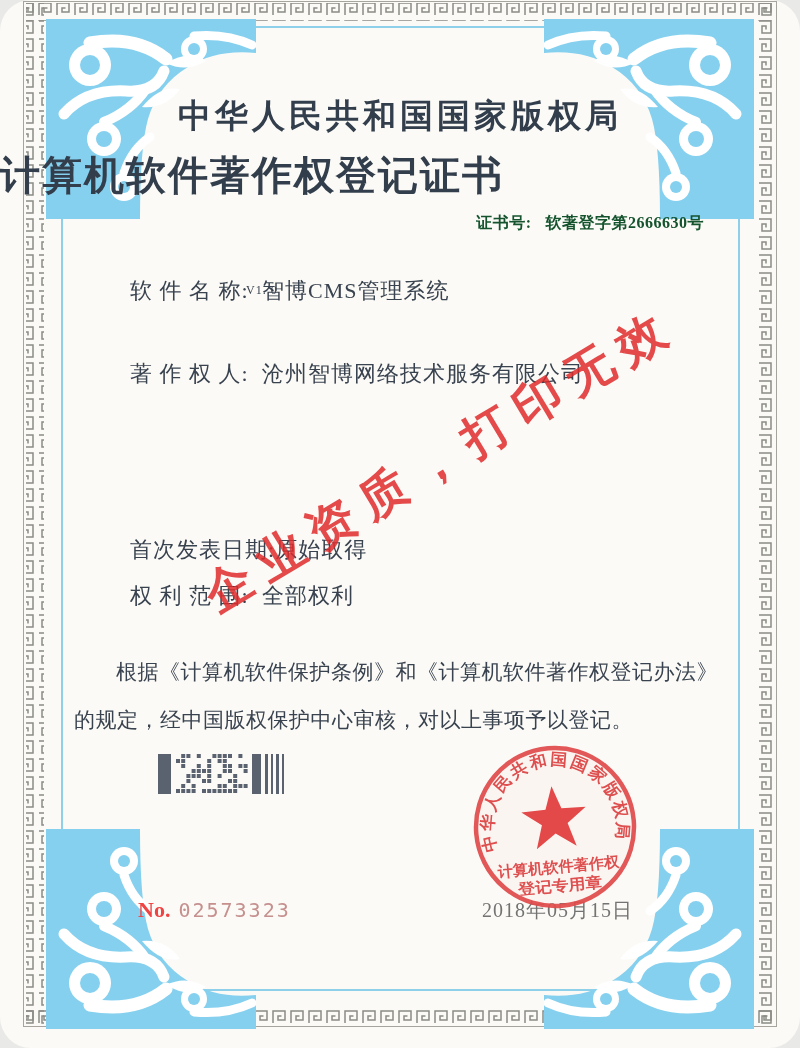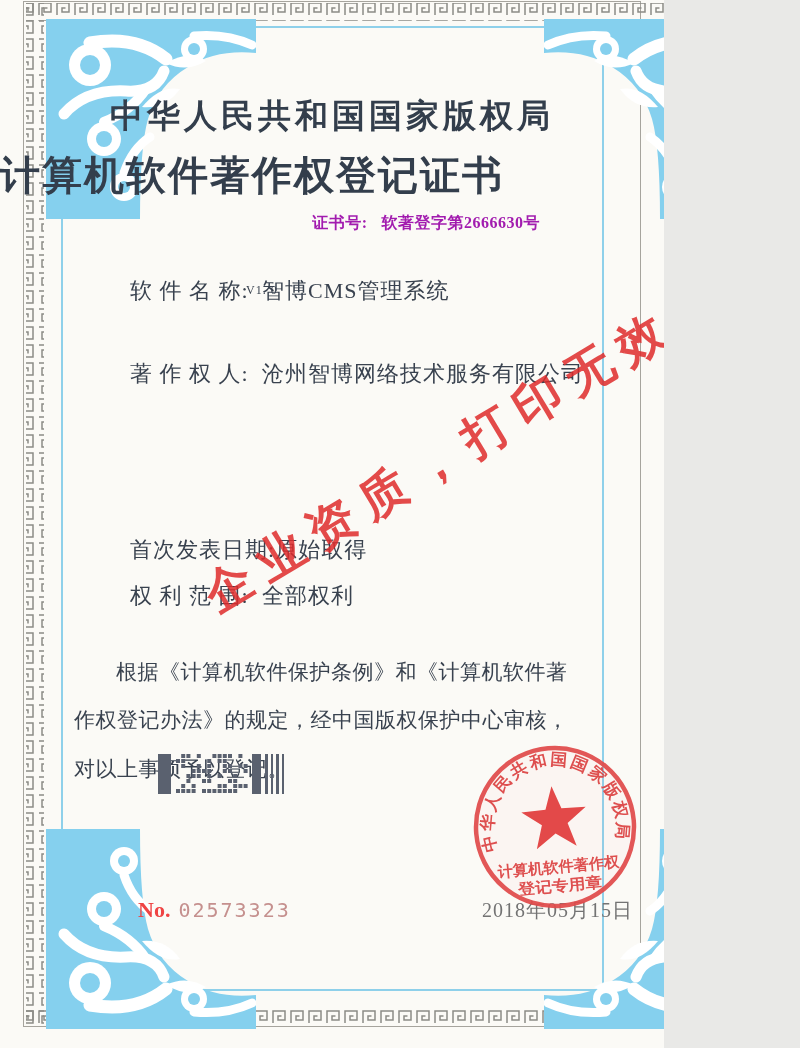--- a/index.html
+++ b/index.html
@@ -1,37 +1,38 @@
 <!DOCTYPE html>
 <html><head>
 <meta charset="utf-8">
 <style>
   html,body{margin:0;padding:0;background:#e9e9e7;}
   .page{
-    position:relative;width:664px;height:1048px;overflow:hidden;
+    position:relative;width:800px;height:1048px;overflow:hidden;
     background:#fbfaf6;
     font-family:"Liberation Serif","DejaVu Serif",serif;
     color:#39424f;
+    border-radius:31px;
   }
   
   .frame-outer{position:absolute;left:23px;top:1px;right:23px;bottom:21px;border:1px solid #a6a49d;z-index:1;}
   .meander-svg{position:absolute;left:0;top:0;z-index:1;pointer-events:none;}
   .blue-frame{position:absolute;left:61px;right:60px;top:26px;bottom:57px;border:2px solid #8ed0ea;z-index:1;}
   .corner{position:absolute;width:210px;height:200px;z-index:2;}
   .corner.tl{left:46px;top:19px;}
   .corner.tr{left:544px;top:19px;transform:scaleX(-1);}
   .corner.bl{left:46px;top:829px;transform:scaleY(-1);}
   .corner.br{left:544px;top:829px;transform:scale(-1,-1);}
   
   .authority{position:absolute;top:94px;left:0;width:100%;text-align:center;
     font-size:33px;font-weight:bold;letter-spacing:4px;color:#333e4c;z-index:3;}
   .cert-title{position:absolute;top:148px;left:0;width:100%;text-align:left;
     font-size:40px;font-weight:bold;letter-spacing:2px;color:#333e4c;z-index:3;}
-  .cert-no{position:absolute;top:213px;right:124px;font-size:16px;font-weight:bold;
-    letter-spacing:.5px;color:#a21caf;z-index:3;}
+  .cert-no{position:absolute;top:213px;right:96px;font-size:16px;font-weight:bold;
+    letter-spacing:.5px;color:#14532d;z-index:3;}
   .cert-no .gap{display:inline-block;width:14px;}
   
   .field-row{position:absolute;left:104px;font-size:22px;letter-spacing:1px;
     white-space:pre;color:#39424f;z-index:3;}
   .field-label{display:inline-block;min-width:132px;}
   .field-value{margin-left:0;}
   .version-line{position:absolute;left:246px;font-size:12px;letter-spacing:1px;z-index:3;}
   
   .statement{position:absolute;left:74px;right:76px;top:648px;font-size:21px;
     line-height:2.3;text-indent:2em;letter-spacing:.5px;color:#39424f;z-index:3;}

